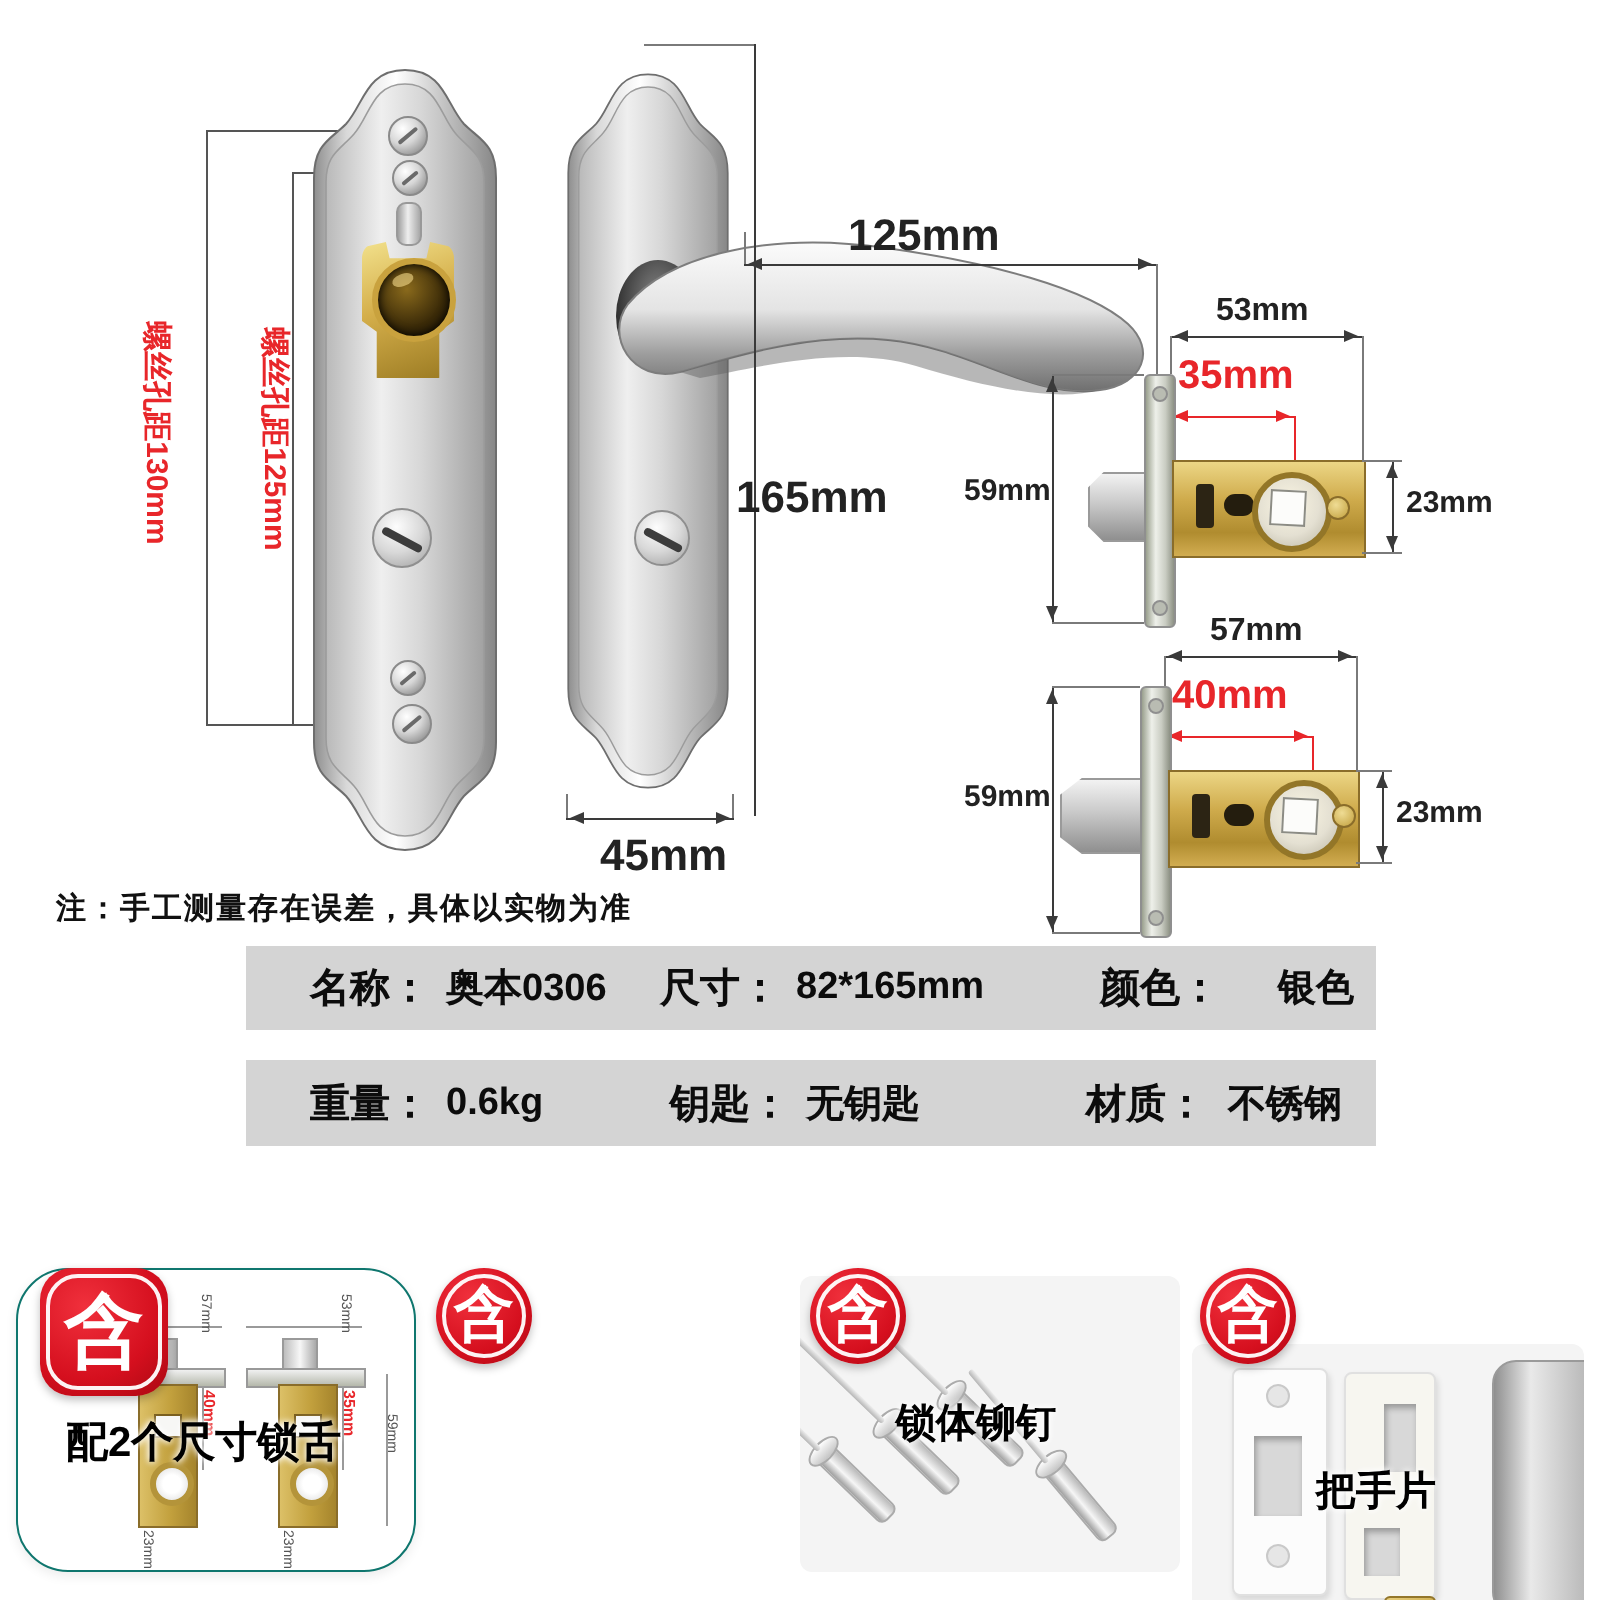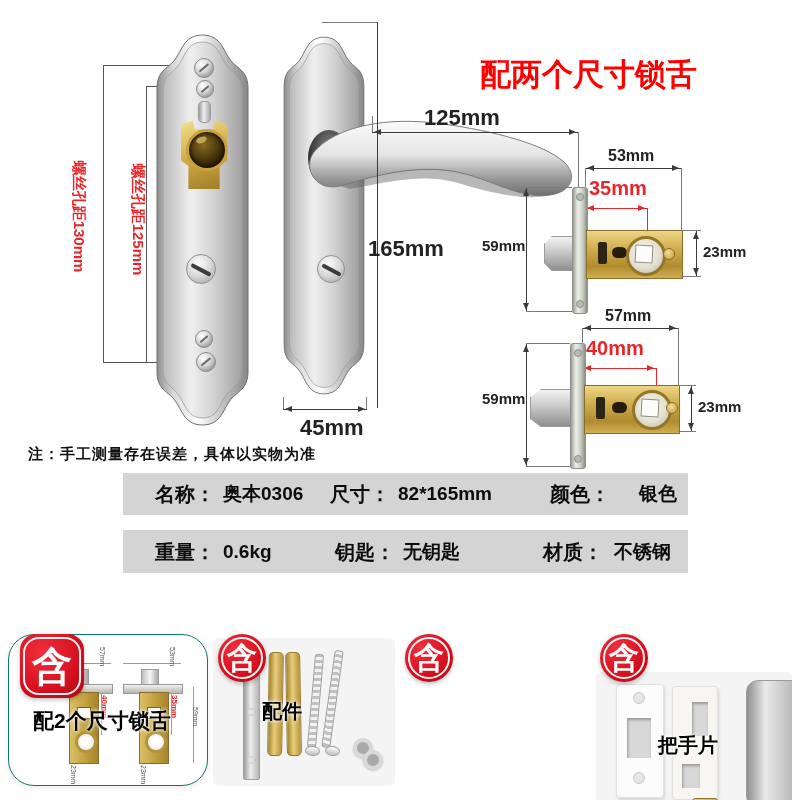--- a/index.html
+++ b/index.html
@@ -132,21 +132,20 @@
       </linearGradient>
       <linearGradient id="lg" x1="0" y1="0" x2="0" y2="1">
         <stop offset="0" stop-color="#fbfbfb"></stop>
           <stop offset="0.45" stop-color="#e4e4e4"></stop>
         <stop offset="0.75" stop-color="#9d9d9d"></stop>
           <stop offset="1" stop-color="#6f6f6f"></stop>
       </linearGradient>
     </defs>
   </svg>
 
-  <div class="abs" style="left:480px;top:54px;font-size:31px;font-weight:bold;color:#ff0000;">配两个尺寸锁舌</div>
 
   <div class="bracket" style="left:103px;top:65px;width:100px;height:296px"></div>
   <div class="bracket" style="left:146px;top:86px;width:57px;height:275px"></div>
   <div class="bracket" style="left:168px;top:86px;width:35px;height:252px"></div>
   <div class="vlab" style="left:18px;top:207px;width:120px">螺丝孔距130mm</div>
   <div class="vlab" style="left:77px;top:210px;width:120px">螺丝孔距125mm</div>
   <div class="vlab" style="left:112px;top:212px;width:120px">螺丝孔距110mm</div>
 
   <div class="abs" style="left:150px;top:25px;width:105px;height:410px">
     <svg width="105" height="410" viewBox="0 0 105 410" preserveAspectRatio="none">
@@ -288,37 +287,49 @@
     <div class="mline red" style="left:162px;top:58px;width:1px;height:42px"></div>
     <div class="mline" style="left:184px;top:52px;width:1px;height:76px"></div>
     <div class="mlab" style="left:167px;top:12px">53mm</div>
     <div class="mlab mred" style="left:170px;top:60px">35mm</div>
     <div class="mlab" style="left:190px;top:72px">59mm</div>
     <div class="mlab" style="left:138px;top:130px">23mm</div>
     <div class="cardlab" style="left:24px;top:72px;font-size:21px">配2个尺寸锁舌</div>
   </div>
   <div class="badge" style="left:20px;top:634px;width:64px;height:64px;border-radius:16px;font-size:40px;line-height:64px">含</div>
 
-  <div class="card" style="left:213px;top:638px;width:182px;height:148px">
-    <div class="strip" style="left:30px;top:8px;width:15px;height:132px"></div>
-    <div class="wcirc" style="left:34px;top:20px;width:6px;height:6px"></div>
-    <div class="wcirc" style="left:34px;top:70px;width:6px;height:6px"></div>
-    <div class="wcirc" style="left:34px;top:118px;width:6px;height:6px"></div>
-    <div class="cyl" style="left:55px;top:14px;width:13px;height:102px;transform:rotate(1deg)"></div>
-    <div class="cyl" style="left:73px;top:14px;width:13px;height:102px;transform:rotate(-1deg)"></div>
-    <div class="lscrewlong" style="left:98px;top:16px;height:92px;transform:rotate(5deg)"></div>
-    <div class="shead" style="left:92px;top:108px;transform:rotate(5deg)"></div>
-    <div class="lscrewlong" style="left:115px;top:12px;height:96px;transform:rotate(8deg)"></div>
-    <div class="shead" style="left:112px;top:108px;transform:rotate(8deg)"></div>
-    <div class="washer" style="left:140px;top:100px;width:12px;height:12px"></div>
-    <div class="washer" style="left:150px;top:112px;width:12px;height:12px"></div>
-    <div class="cardlab" style="left:49px;top:60px">配件</div>
-  </div>
   <div class="badge" style="left:218px;top:634px;width:48px;height:48px;border-radius:50%;font-size:30px;line-height:48px">含</div>
 
+  <div class="card" style="left:400px;top:638px;width:190px;height:148px">
+    <div class="rivet" style="left:22px;top:80px">
+        <div class="rvbody">
+          <div class="rvflange"></div>
+          <div class="rvpin"></div>
+        </div>
+      </div>
+    <div class="rivet" style="left:54px;top:66px">
+        <div class="rvbody">
+          <div class="rvflange"></div>
+          <div class="rvpin"></div>
+        </div>
+      </div>
+    <div class="rivet" style="left:86px;top:52px">
+        <div class="rvbody">
+          <div class="rvflange"></div>
+          <div class="rvpin"></div>
+        </div>
+      </div>
+    <div class="rivet" style="left:134px;top:88px;transform:rotate(-40deg)">
+        <div class="rvbody">
+          <div class="rvflange"></div>
+          <div class="rvpin"></div>
+        </div>
+      </div>
+    <div class="cardlab" style="left:48px;top:60px">锁体铆钉</div>
+  </div>
   <div class="badge" style="left:405px;top:634px;width:48px;height:48px;border-radius:50%;font-size:30px;line-height:48px">含</div>
 
   <div class="card" style="left:596px;top:672px;width:196px;height:148px">
     <div class="wplate" style="left:20px;top:12px;width:46px;height:112px"></div>
     <div class="whole" style="left:31px;top:46px;width:24px;height:40px"></div>
     <div class="wcirc" style="left:37px;top:20px;width:10px;height:10px"></div>
     <div class="wcirc" style="left:37px;top:100px;width:10px;height:10px"></div>
     <div class="wplate" style="left:76px;top:14px;width:44px;height:112px;background:#f7f6f0"></div>
     <div class="whole" style="left:86px;top:92px;width:18px;height:24px"></div>
     <div class="whole" style="left:96px;top:30px;width:16px;height:34px;background:#ececе8;background:#ececе8"></div>

